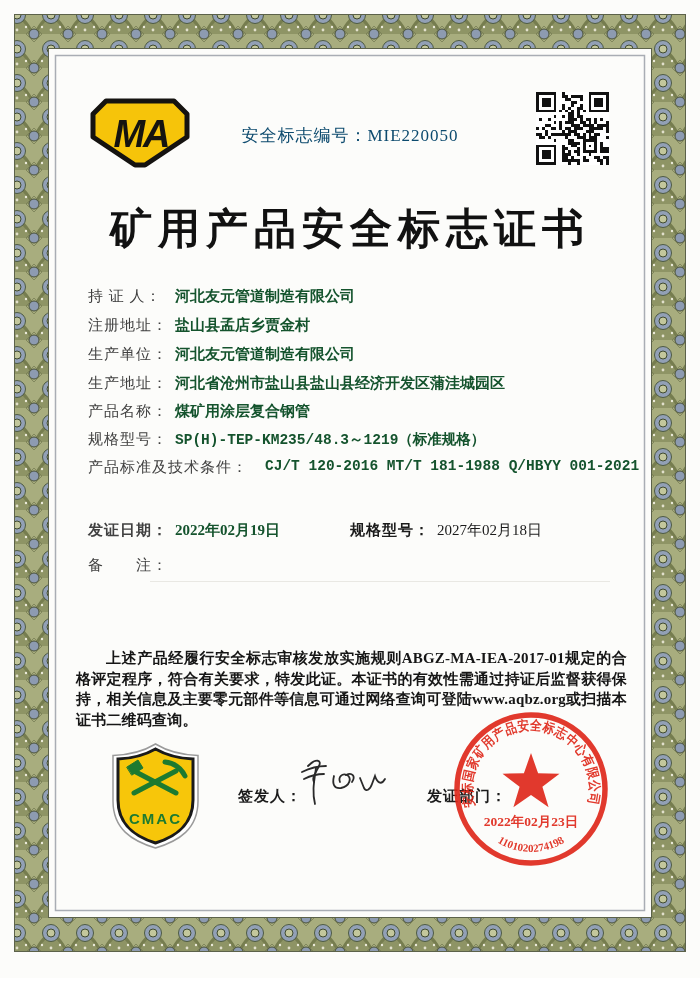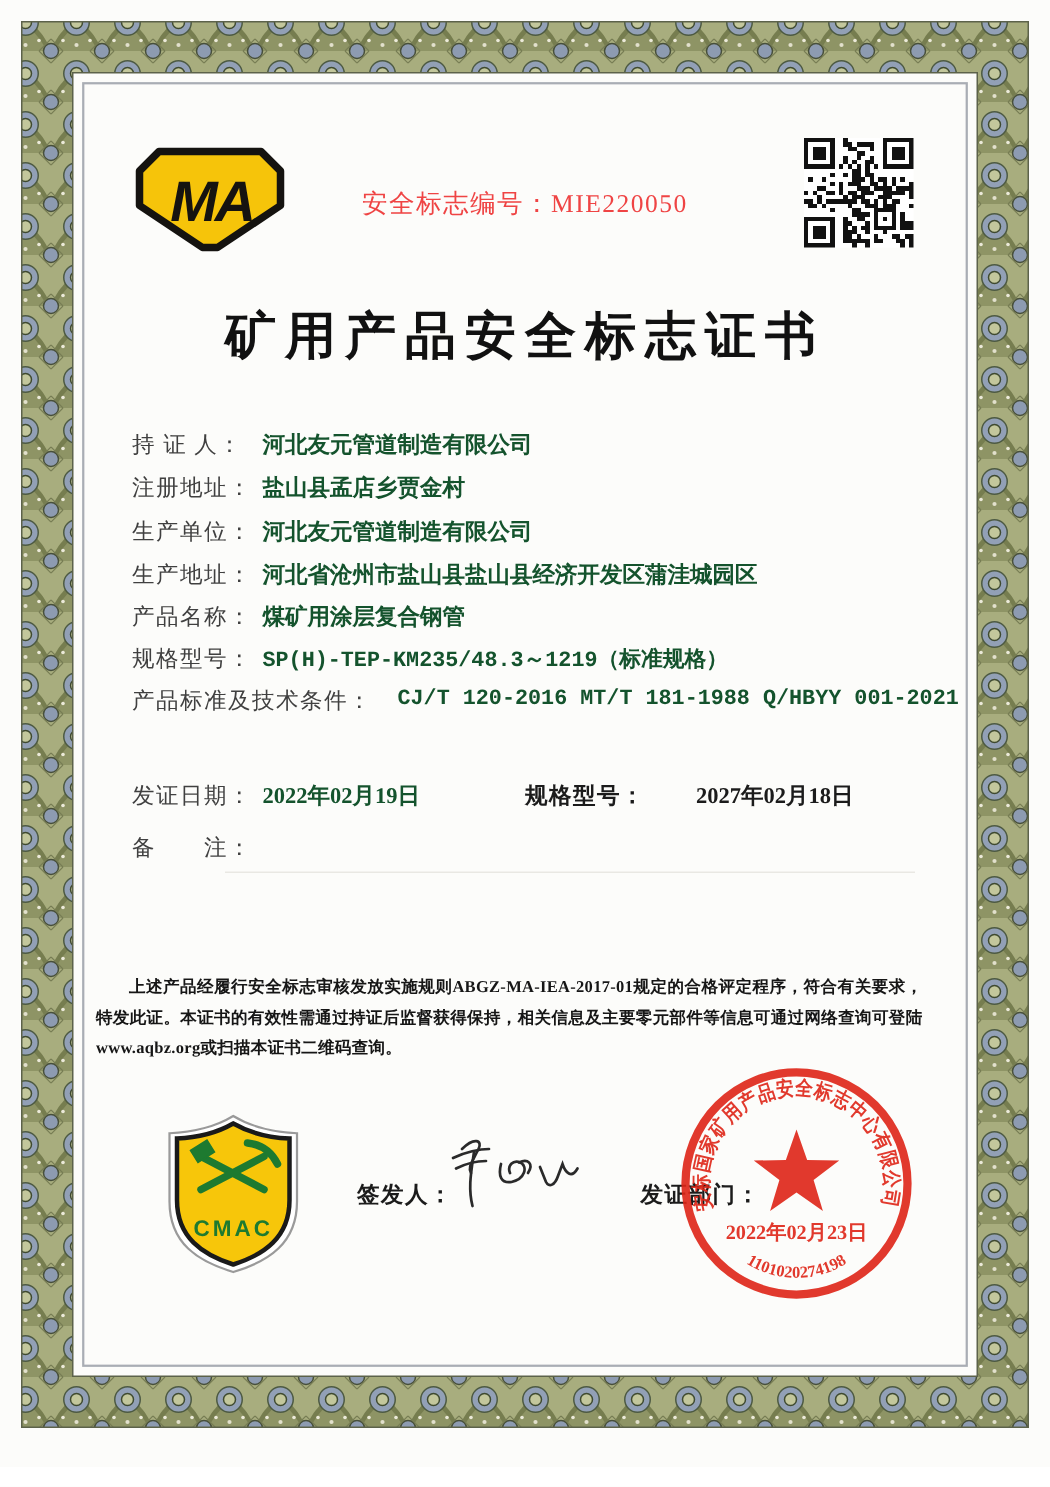--- a/index.html
+++ b/index.html
@@ -4,41 +4,41 @@
 <style>
   html,body{margin:0;padding:0;background:#ffffff;}
   .page{position:relative;width:700px;height:978px;background:#fcfcfa;overflow:hidden;
         font-family:"Liberation Serif","DejaVu Serif",serif;color:#1b1b1b;}
   .abs{position:absolute;}
   svg{display:block;}
 
   
   .cert-no-line{position:absolute;top:124px;left:0;width:700px;text-align:center;
 
-                font-size:17px;letter-spacing:1px;color:#ef4444;}
+                font-size:17px;letter-spacing:1px;color:#0c4a6e;}
   .cert-no-line .num{font-family:"Liberation Serif",serif;}
 
   
   .doc-title{position:absolute;top:201px;left:0;width:700px;text-align:center;
-             font-size:34px;font-weight:900;letter-spacing:6px;color:#111;}
+             font-size:42px;font-weight:900;letter-spacing:6px;color:#111;}
 
   
   .row{position:absolute;left:88px;width:545px;height:24px;font-size:15px;white-space:nowrap;}
   .row .lbl{position:absolute;left:0;top:0;letter-spacing:1px;color:#404040;}
   .row .val{position:absolute;left:87px;top:0;font-weight:700;color:#14532d;}
   .row .val.ind{left:177px;}
   .mono .val{font-family:"Liberation Mono","DejaVu Sans Mono",monospace;font-size:14.5px;letter-spacing:0;}
   .kai .val{font-weight:600;font-style:normal;}
   .dates .lbl2{position:absolute;left:262px;top:0;letter-spacing:1px;font-weight:600;}
-  .dates .val2{position:absolute;left:349px;top:0;font-weight:700;margin-left:27px;}
-  .dates .lbl1{font-weight:400;}
+  .dates .val2{position:absolute;left:349px;top:0;font-weight:400;}
+  .dates .lbl1{font-weight:700;}
   .smudge{position:absolute;left:150px;top:581px;width:460px;height:1px;background:#e9e8e3;}
 
   
-  .statement{position:absolute;left:64px;top:648px;width:551px;font-size:11px;font-weight:700;
+  .statement{position:absolute;left:76px;top:648px;width:551px;font-size:15px;font-weight:700;
              line-height:20.5px;text-indent:2em;text-align:justify;letter-spacing:0.2px;color:#161616;}
 
   
   .sig-label{position:absolute;top:787px;font-size:15px;font-weight:600;letter-spacing:1px;}
 </style>
 </head>
 <body>
 
 <div class="page">
 

